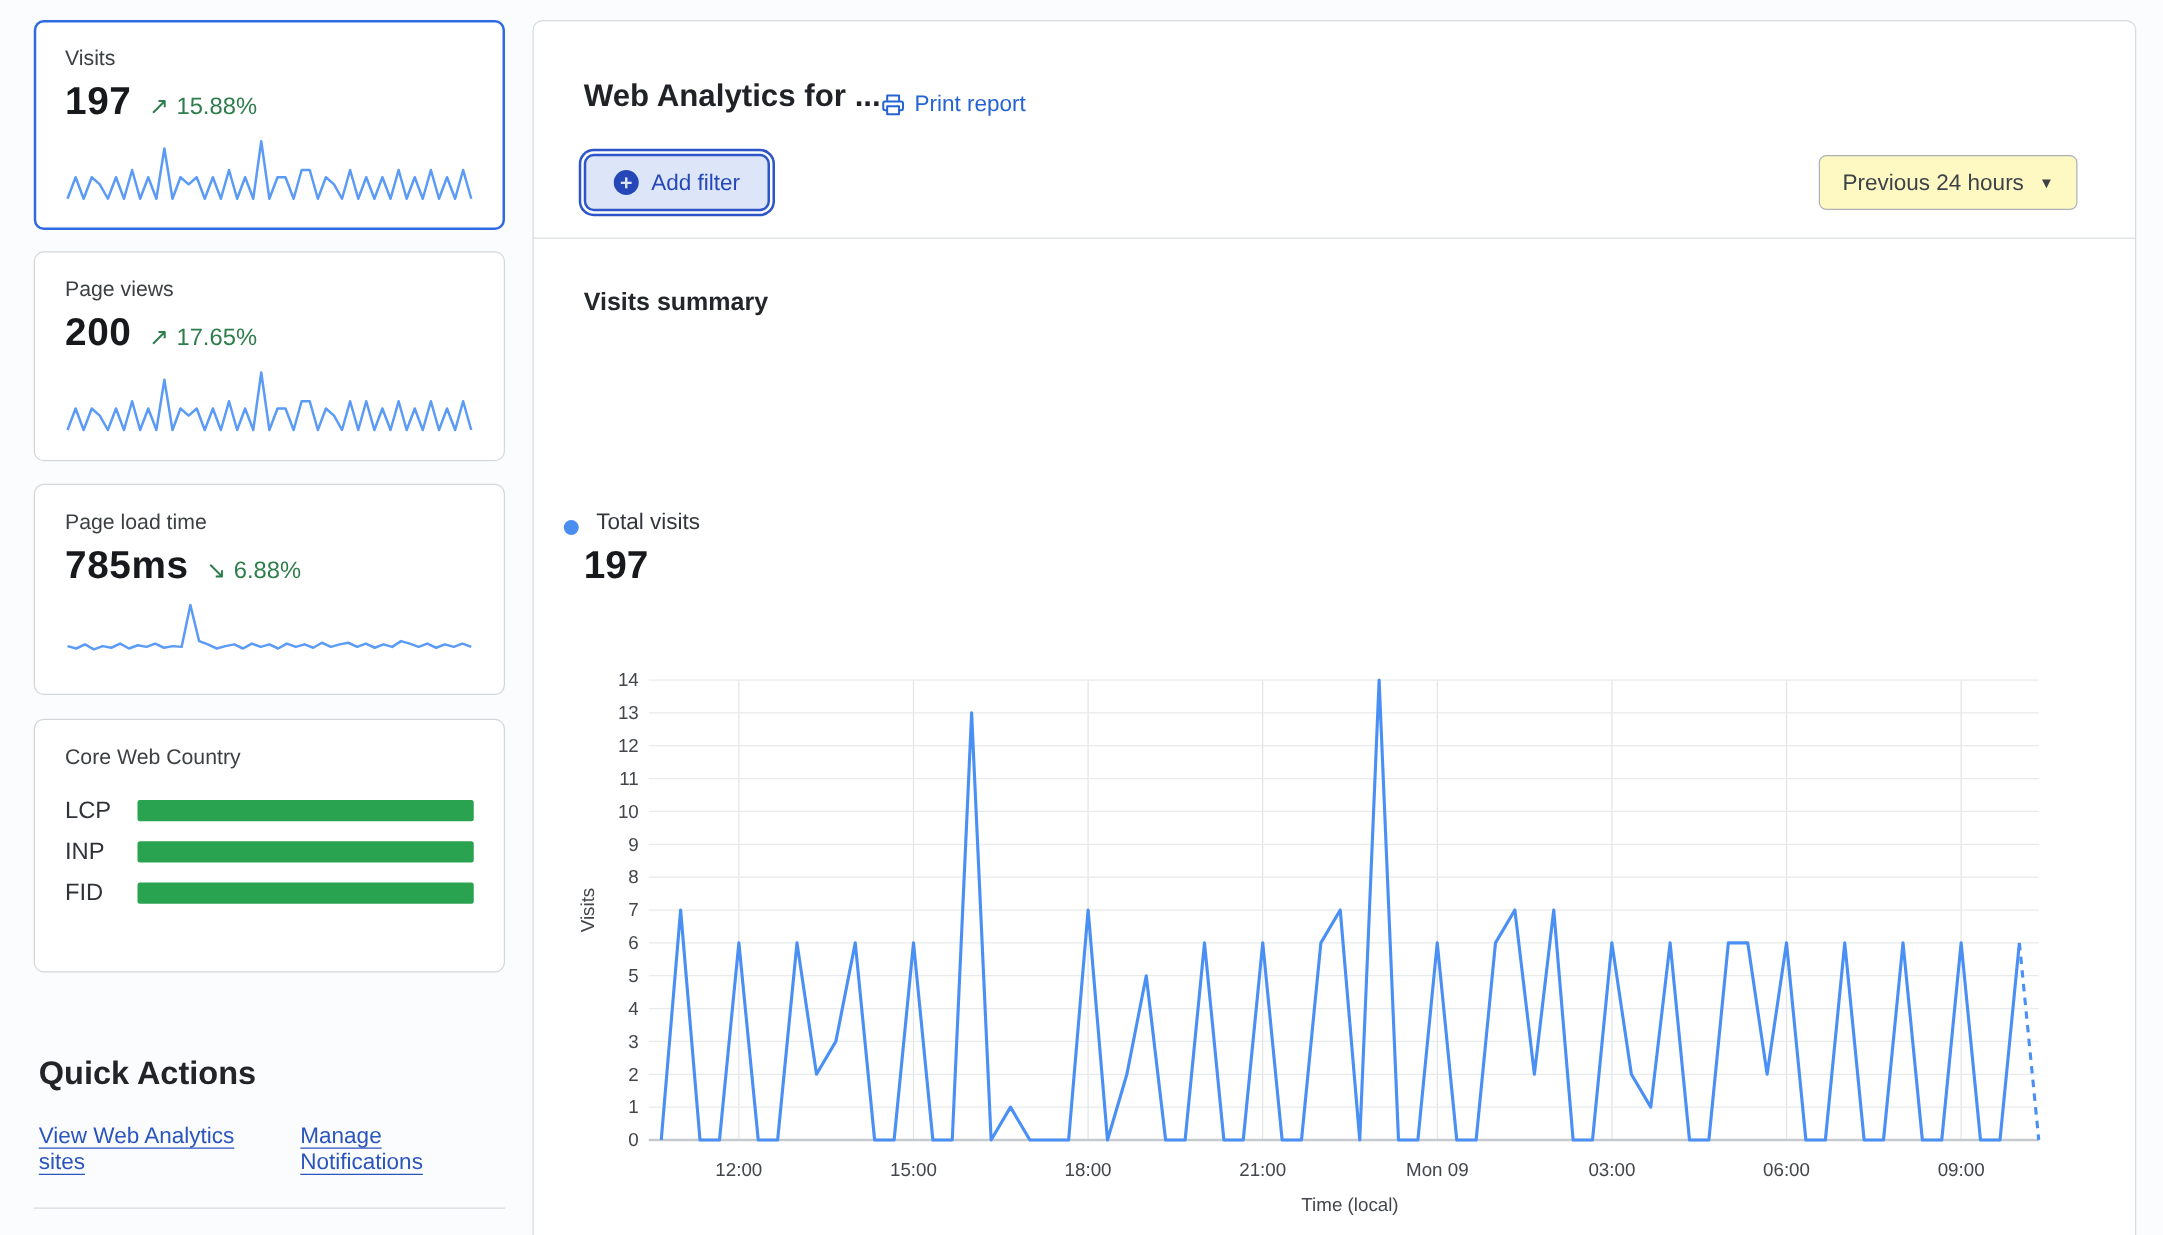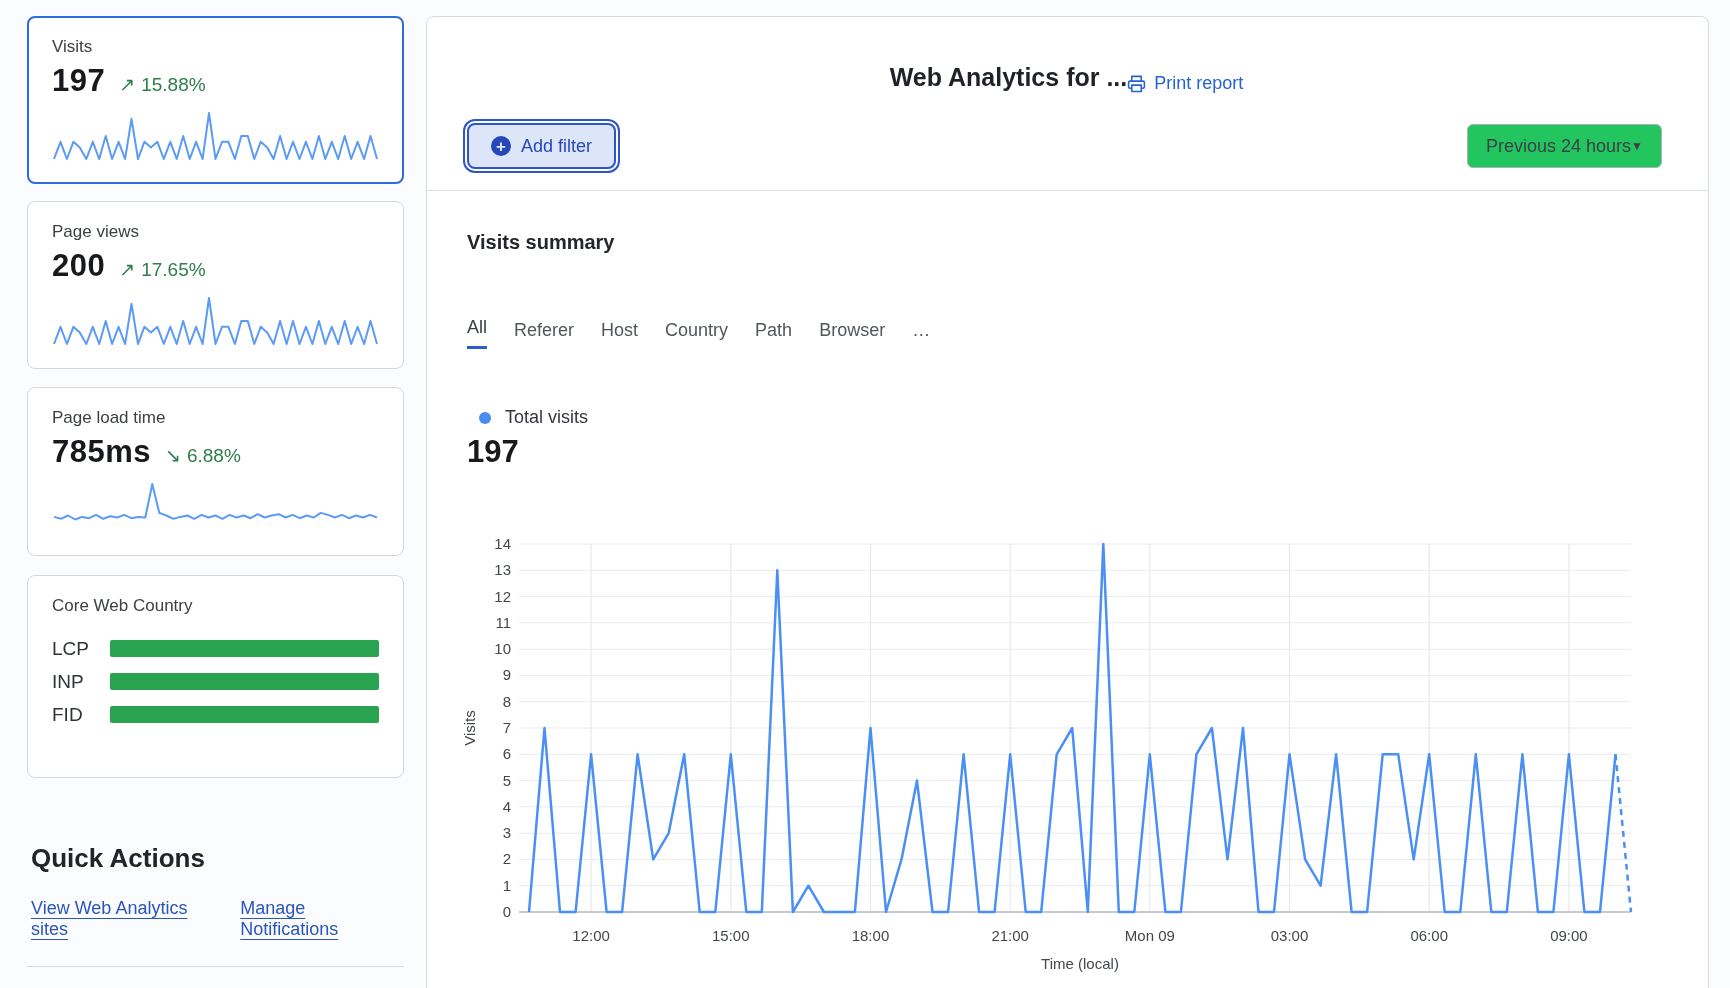--- a/index.html
+++ b/index.html
@@ -31,47 +31,47 @@
 
   .qa-title { position:absolute; left:4px; top:843px; font-size:26px; font-weight:700; color:#222528; }
   .qa-links { position:absolute; left:4px; top:898px; display:flex; gap:16px; }
   .qa-links a { font-size:18px; color:#2b55bd; text-decoration:underline; text-underline-offset:4px; }
   .sidebar-divider { position:absolute; left:0; top:966px; width:377px; height:1px; background:#d7dadd; }
 
   
   main { position:absolute; left:426px; top:16px; width:1283px; height:1060px;
          background:#fff; border:1px solid #d7dadd; border-radius:8px; }
   .panel-header { position:absolute; left:40px; right:42px; top:46px;
-                  display:flex; justify-content:center; align-items:flex-start; }
+                  display:flex; justify-content:flex-start; align-items:flex-start; }
   .panel-title { font-size:25px; font-weight:700; color:#1f2226; }
   .print-link { display:flex; align-items:center; gap:8px; font-size:18px;
                 color:#2463d2; text-decoration:none; margin-top:10px; cursor:pointer; }
   .controls-row { position:absolute; left:40px; right:46px; top:106px;
                   display:flex; justify-content:space-between; align-items:center; }
   .add-filter { display:flex; align-items:center; gap:10px; height:46px; padding:0 22px;
                 background:#dde6f9; border:2px solid #2d55c8; border-radius:8px;
                 box-shadow:0 0 0 2px #fbfcfd, 0 0 0 4px #2d55c8;
                 font-size:18px; color:#2547b8; font-family:inherit; cursor:pointer; }
   .plus-circle { width:20px; height:20px; border-radius:50%; background:#2547b8; color:#dde6f9;
                  display:flex; align-items:center; justify-content:center;
                  font-size:17px; font-weight:700; line-height:1; }
-  .range-btn { display:flex; align-items:center; height:44px; padding:0 18px;
-               background:#22c55e; border:1px solid #aeb2b7; border-radius:6px;
+  .range-btn { display:flex; align-items:center; gap:12px; height:44px; padding:0 18px;
+               background:#fef9c3; border:1px solid #aeb2b7; border-radius:6px;
                font-size:18px; color:#3d4248; font-family:inherit; cursor:pointer; }
   .caret { font-size:12px; color:#3d4248; }
   .panel-divider { position:absolute; left:0; top:173px; width:100%; height:1px; background:#dcdfe2; }
 
   .summary-title { position:absolute; left:40px; top:214px; font-size:20px; font-weight:700; color:#23262a; }
   .summary-desc  { position:absolute; left:40px; top:255px; font-size:18px; color:#40454b; }
 
   .tabs { position:absolute; left:40px; top:300px; display:flex; align-items:flex-end; gap:27px; }
   .tab { font-size:18px; color:#51565c; padding-bottom:8px; cursor:pointer; }
   .tab.active { color:#394046; border-bottom:3px solid #2c5ecf; }
 
-  .legend-row { position:absolute; left:52px; top:390px; display:flex; align-items:center; gap:14px; }
+  .legend-row { position:absolute; left:24px; top:390px; display:flex; align-items:flex-end; gap:14px; }
   .legend-dot { width:12px; height:12px; border-radius:50%; background:#4a8df0; }
   .legend-label { font-size:18px; color:#33373c; }
   .total-value { position:absolute; left:40px; top:417px; font-size:31px; font-weight:700; color:#17191c; }
 
   #chart { position:absolute; left:14px; top:454px; }
   .tick-text { font-size:15px; fill:#43474c; }
   .axis-title { font-size:15px; fill:#43474c; }
 </style>
 </head>
 <body>
@@ -172,29 +172,20 @@
       <button class="range-btn">
         <span>Previous 24 hours</span>
         <span class="caret">▼</span>
       </button>
     </div>
 
     <div class="panel-divider"></div>
 
     <h3 class="summary-title">Visits summary</h3>
 
-    <div class="tabs" id="tabs">
-        <span class="tab active">All</span>
-        <span class="tab">Referer</span>
-        <span class="tab">Host</span>
-        <span class="tab">Country</span>
-        <span class="tab">Path</span>
-        <span class="tab">Browser</span>
-        <span class="tab">…</span>
-      </div>
 
     <div class="legend-row">
       <span class="legend-dot"></span>
       <span class="legend-label">Total visits</span>
     </div>
     <div class="total-value">197</div>
 
     <svg id="chart" width="1260" height="520">
         <line x1="150.0845070422535" x2="150.0845070422535" y1="73" y2="441" stroke="#e3e5e7" stroke-width="1"></line>
         <line x1="289.7746478873239" x2="289.7746478873239" y1="73" y2="441" stroke="#e3e5e7" stroke-width="1"></line>

